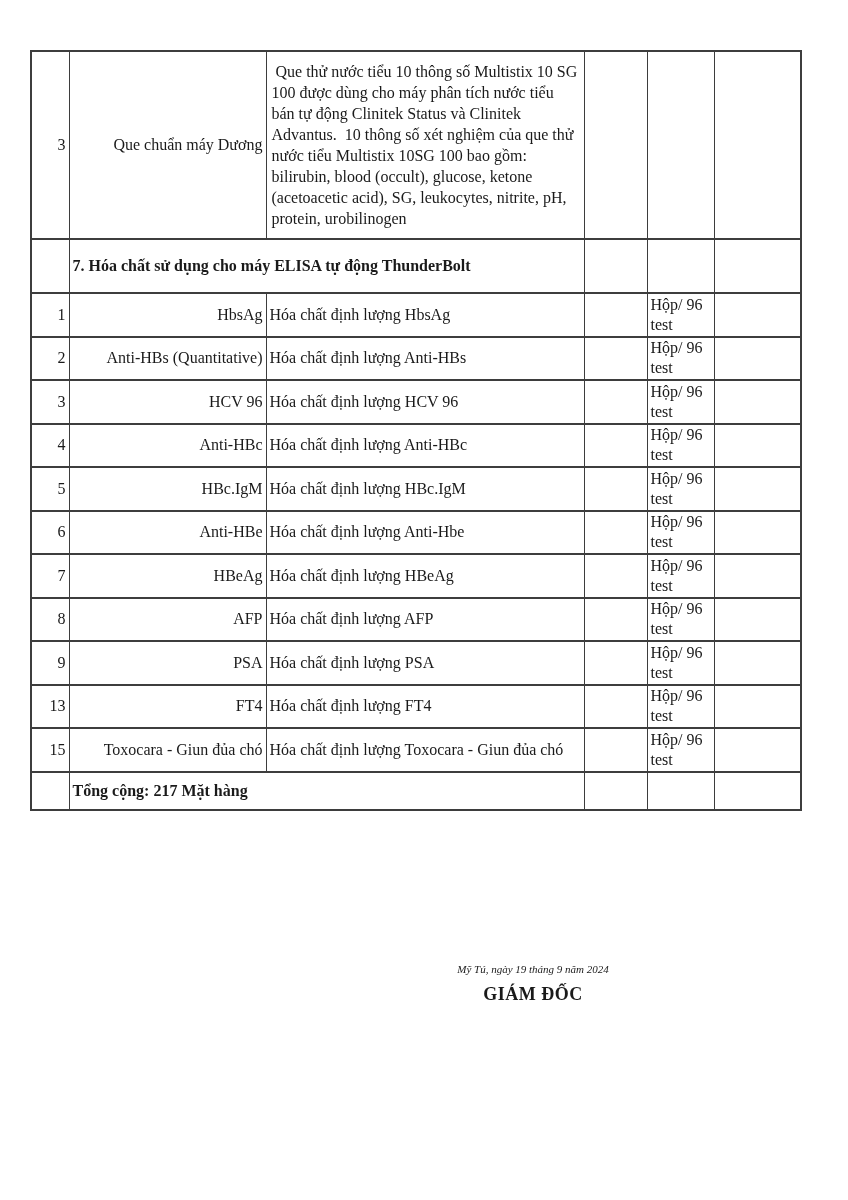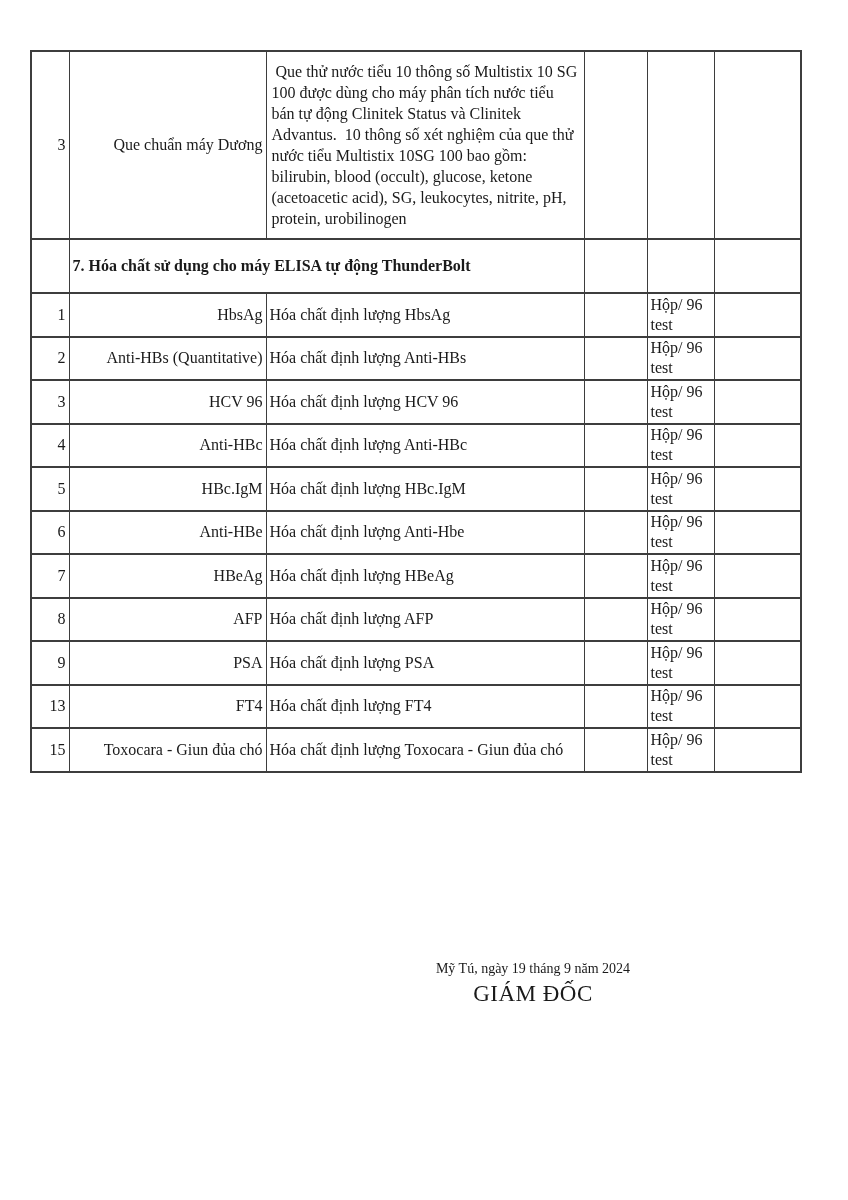--- a/index.html
+++ b/index.html
@@ -39,22 +39,22 @@
   .c-unit{
     text-align:left;font-size:15px;line-height:20px;padding:2px 7px;
   }
   .row-total td{height:36px;}
   .total-label{
     font-weight:bold;font-size:17px;padding-left:7px;white-space:nowrap;
   }
   .footer{
     position:absolute;left:233px;top:956px;width:600px;text-align:center;
   }
-  .date-line{font-size:14px;line-height:26px;}
-  .sig-title{font-weight:normal;font-size:23px;line-height:24px;letter-spacing:0.5px;}
+  .date-line{font-style:italic;font-size:11px;line-height:26px;}
+  .sig-title{font-weight:bold;font-size:18px;line-height:24px;letter-spacing:0.5px;}
 </style>
 </head>
 <body>
 
 <div class="page">
 
   <table class="doc">
     <colgroup>
       <col style="width:38px">
         <col style="width:197px">
@@ -164,20 +164,27 @@
     </tr>
     <tr class="row-item">
       <td class="c-no">15</td>
       <td class="c-name">Toxocara - Giun đủa chó</td>
       <td class="c-desc">Hóa chất định lượng Toxocara - Giun đủa chó</td>
       <td></td>
       <td class="c-unit">Hộp/ 96 test</td>
       <td></td>
     </tr>
 
+    <tr class="row-total">
+      <td class="c-no"></td>
+      <td class="total-label" colspan="2">Tổng cộng: 217 Mặt hàng</td>
+      <td></td>
+      <td></td>
+      <td></td>
+    </tr>
   </tbody>
     </table>
 
   <div class="footer">
     <div class="date-line">Mỹ Tú, ngày 19 tháng 9 năm 2024</div>
     <div class="sig-title">GIÁM ĐỐC</div>
   </div>
 
 </div>
 

